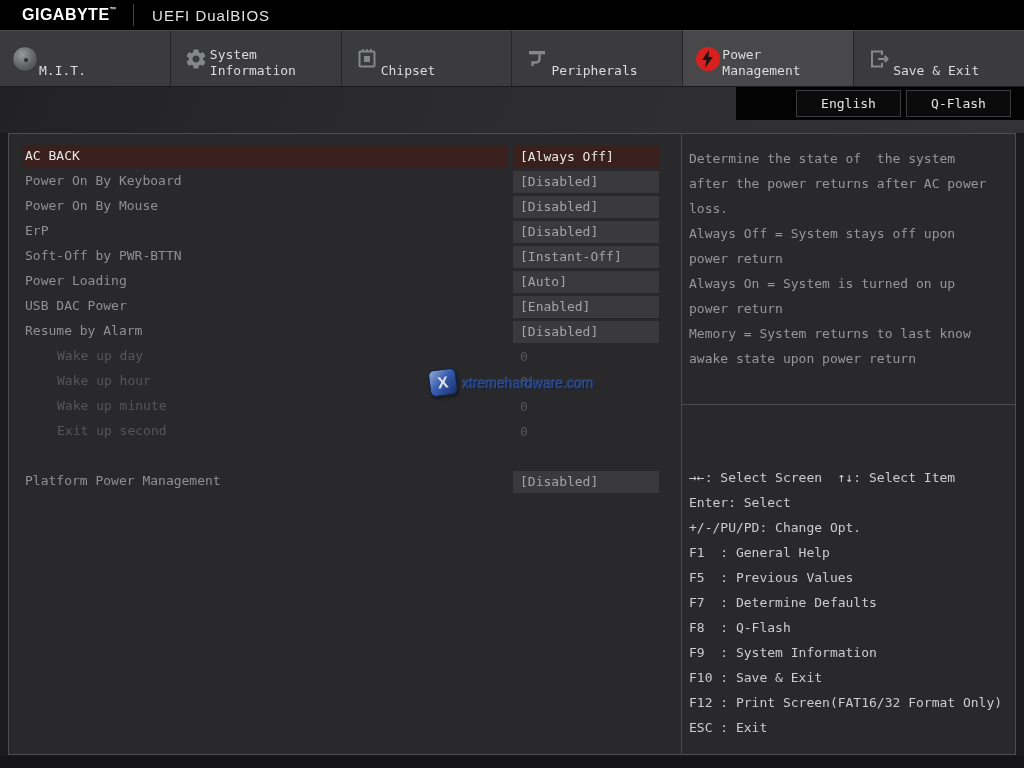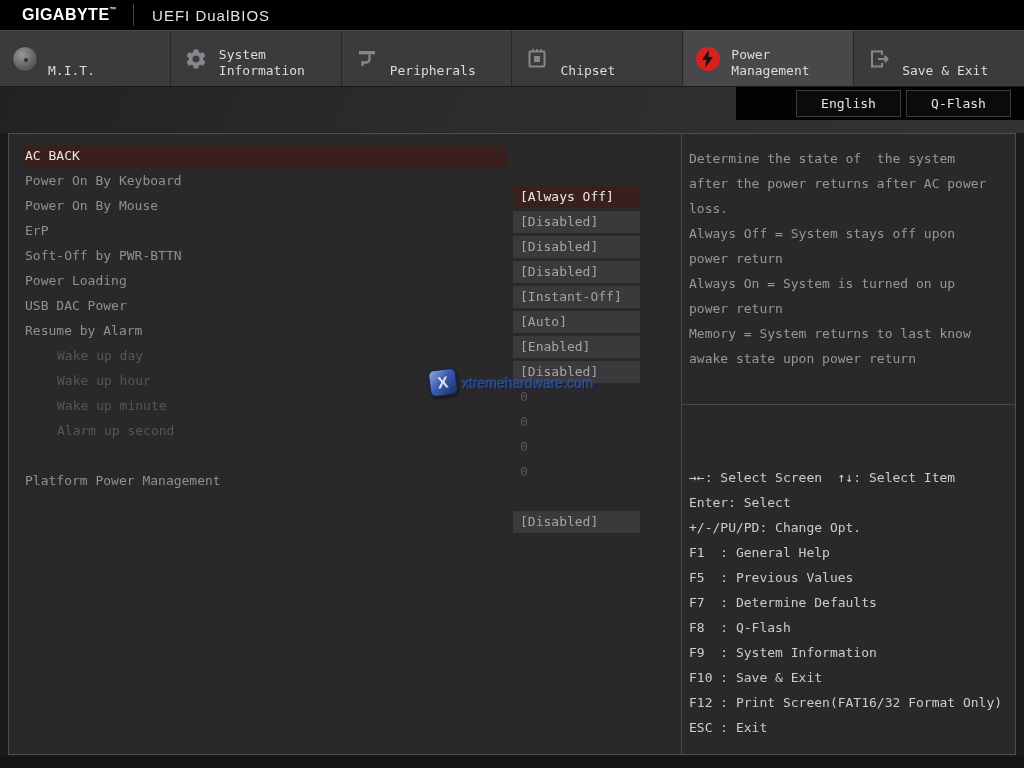--- a/index.html
+++ b/index.html
@@ -13,21 +13,21 @@
            color:#fff; letter-spacing:0.5px; margin-left:22px; }
   .brand sup { font-size:7px; vertical-align:top; }
   .topbar-divider { width:1px; height:22px; background:#454547; margin:0 18px 0 16px; }
   .uefi-title { font-family:"Liberation Sans", sans-serif; font-size:15px; color:#e2e2e2;
                 letter-spacing:1px;text-align:center; }
 
   
   .tabbar { position:absolute; left:0; top:30px; width:1024px; height:57px; background:#2a2a2c;
             display:flex; border-bottom:1px solid #1a1a1c; }
   .tab { flex:1 1 0; background:#3b3b3d; border-right:1px solid #262628;
-         border-top:1px solid #4c4c4e; display:flex; align-items:center; gap:9px;
+         border-top:1px solid #4c4c4e; display:flex; align-items:center; gap:0;
          padding-left:11px; cursor:pointer; position:relative; }
   .tab:last-child { border-right:none; }
   .tab.active { background:#48484b; border-top-color:#58585a; }
   .tab-label { color:#dcdcde; font-size:13px; line-height:16px; align-self:flex-end;
                padding-bottom:7px; }
   .tab-label span { display:block; white-space:nowrap; }
   .tab-icon { width:28px; display:flex; align-items:center; justify-content:center; flex:0 0 28px; }
   .mit-disc { width:26px; height:26px; border-radius:50%;
               background:radial-gradient(circle at 38% 32%, #97999b, #606264 55%, #474749 95%);
               border:1px solid #333335; position:relative; }
@@ -48,22 +48,22 @@
   
   .panel { position:absolute; left:8px; top:133px; width:1008px; height:622px;
            background:#29292b; border:1px solid #4e4e50; display:flex; }
   .settings { width:673px; border-right:1px solid #4a4a4c; padding-top:11px; position:relative; }
   .row { height:25px; position:relative; }
   .row .hl { position:absolute; left:14px; top:0; width:484px; height:23px; background:#39201d; }
   .lab { position:absolute; left:16px; top:3px; font-size:13px; color:#8e9093; white-space:pre; }
   .row.selected .lab { color:#e9e7e5; z-index:1; }
   .row.disabled .lab { color:#54565a; }
   .lab.indent { left:48px; }
-  .val { position:absolute; left:504px; top:1px; width:127px; height:22px; background:#3a3a3c;
-         color:#a2a4a6; font-size:13px; padding:3px 0 0 7px; white-space:pre;margin-top:40px; }
+  .val { position:absolute; left:504px; top:1px; width:146px; height:22px; background:#3a3a3c;
+         color:#a2a4a6; font-size:13px; padding:3px 0 0 7px; white-space:pre; }
   .row.selected .val { background:#39201d; color:#e9e7e5; }
   .val.plain { background:transparent; color:#55575b; }
 
   .helppane { flex:1; position:relative; }
   .desc { position:absolute; left:0; top:0; width:100%; height:270px; padding:12px 4px 0 7px; }
   .desc p, .keys p { font-size:13px; line-height:25px; white-space:pre; }
   .desc p { color:#96979a; }
   .divider { position:absolute; left:0; top:270px; width:100%; height:1px; background:#4a4a4c; }
   .keys { position:absolute; left:0; top:331px; width:100%; padding-left:7px; }
   .keys p { color:#cbccce; }
@@ -112,41 +112,41 @@
     </span>
     <span class="tab-label">
         <span>System</span>
         <span>Information</span>
       </span>
   </div>
 
 
   <div class="tab">
     <span class="tab-icon">
-      <svg width="24" height="24" viewBox="0 0 24 24" fill="none" stroke="#85878a">
-          <rect x="4" y="4" width="16" height="3.4" fill="#85878a" stroke="none"></rect>
-          <path d="M14.5,7.5 V12 Q14.5,15.5 10,15.5 H7.5 V19" stroke-width="2.4"></path>
-        </svg>
-    </span>
-    <span class="tab-label">
-        <span>Peripherals</span>
-        <span></span>
-      </span>
-  </div>
-
-  <div class="tab">
-    <span class="tab-icon">
       <svg width="24" height="24" viewBox="0 0 24 24">
           <path d="M8,2 v3 M12,2 v3 M16,2 v3" stroke="#85878a" stroke-width="1.6"></path>
           <rect x="4.5" y="4.5" width="15" height="15" rx="1" fill="none" stroke="#85878a" stroke-width="2"></rect>
           <rect x="9" y="9" width="6" height="6" fill="#85878a"></rect>
         </svg>
     </span>
     <span class="tab-label">
         <span>Chipset</span>
+        <span></span>
+      </span>
+  </div>
+
+  <div class="tab">
+    <span class="tab-icon">
+      <svg width="24" height="24" viewBox="0 0 24 24" fill="none" stroke="#85878a">
+          <rect x="4" y="4" width="16" height="3.4" fill="#85878a" stroke="none"></rect>
+          <path d="M14.5,7.5 V12 Q14.5,15.5 10,15.5 H7.5 V19" stroke-width="2.4"></path>
+        </svg>
+    </span>
+    <span class="tab-label">
+        <span>Peripherals</span>
         <span></span>
       </span>
   </div>
 
   <div class="tab active">
     <span class="tab-icon">
       <span class="power-disc" style="background:#d8211f;">
         <svg width="16" height="18" viewBox="0 0 16 18">
             <polygon points="9,0 2,10 6.5,10 5,18 13,7 8.5,7" fill="#161616"></polygon>
           </svg>
@@ -221,21 +221,21 @@
       </div>
       <div class="row disabled">
         <span class="lab indent">Wake up hour</span>
         <div class="val plain">0</div>
       </div>
       <div class="row disabled">
         <span class="lab indent">Wake up minute</span>
         <div class="val plain">0</div>
       </div>
       <div class="row disabled">
-        <span class="lab indent">Alarm up second</span>
+        <span class="lab indent">Exit up second</span>
         <div class="val plain">0</div>
       </div>
       <div class="row"></div>
       <div class="row normal">
         <span class="lab">Platform Power Management</span>
         <div class="val">[Disabled]</div>
       </div>
     </div>
   <div class="helppane">
     <div class="desc" id="helpdesc">

